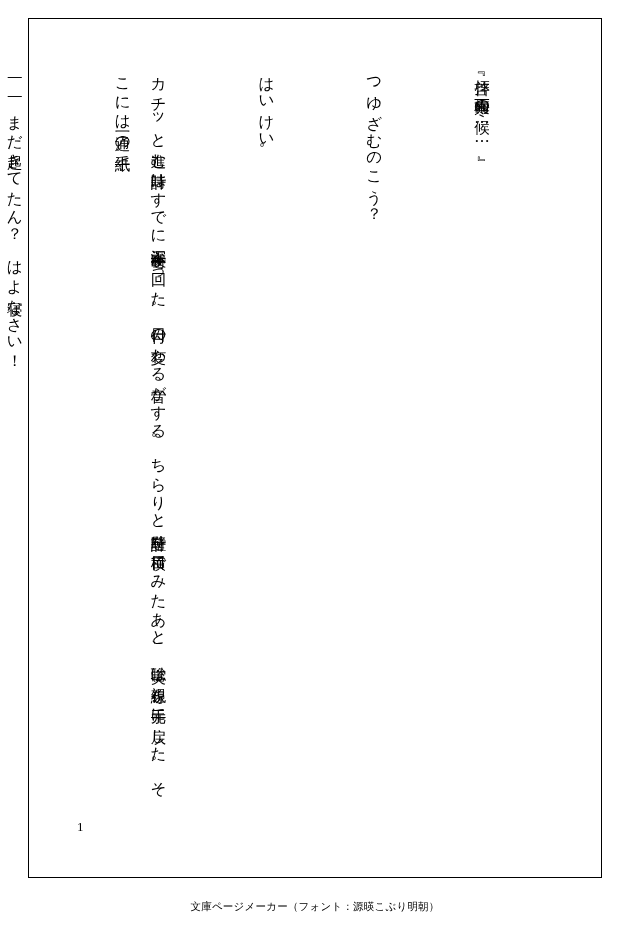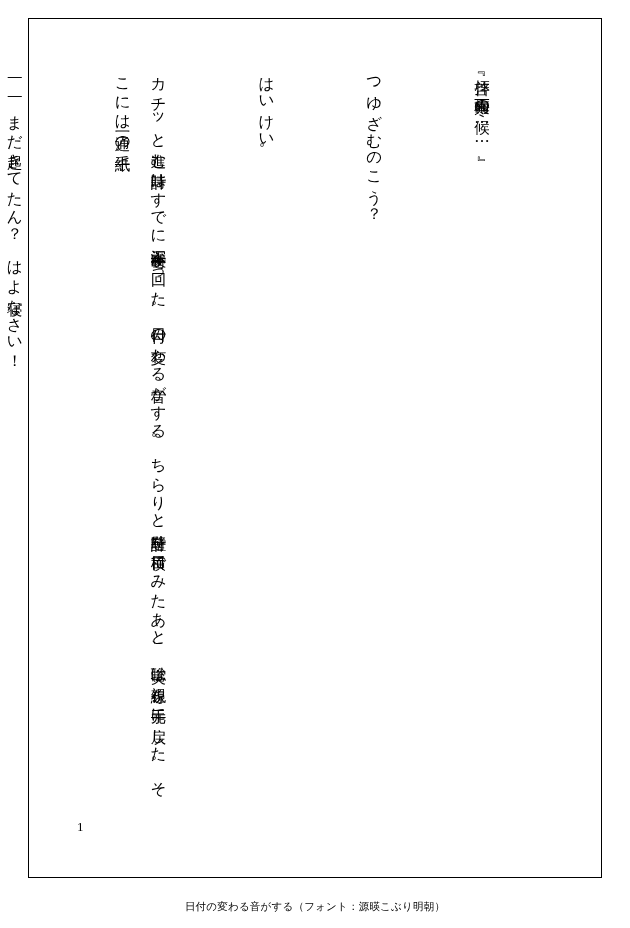--- a/index.html
+++ b/index.html
@@ -91,13 +91,13 @@
     
     
     
     
   </div>
 
   <div id="page-number">1</div>
 
 </div>
 
-<div id="footer-credit">日付の変わる音がする（フォント：源暎こぶり明朝）</div>
+<div id="footer-credit">文庫ページメーカー（フォント：源暎こぶり明朝）</div>
 
 </body></html>

